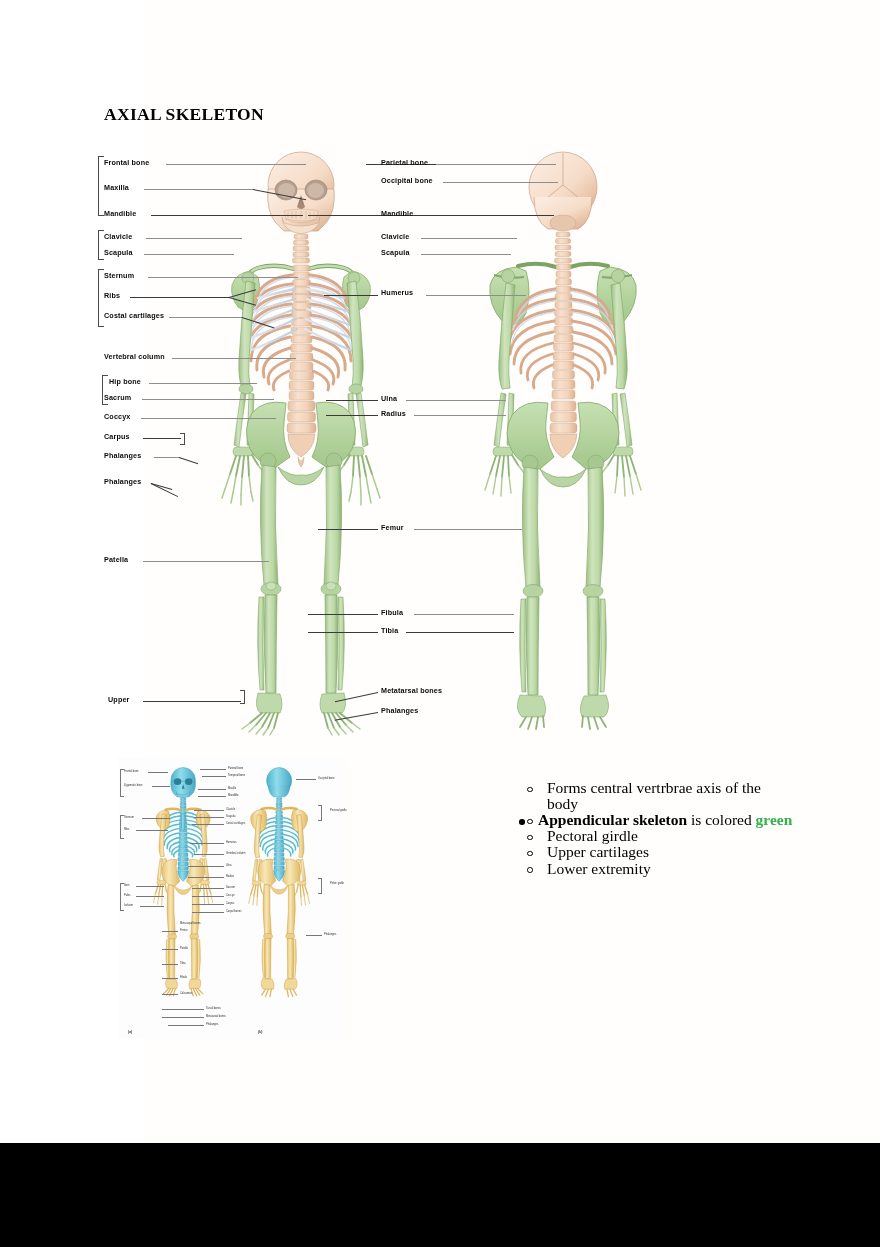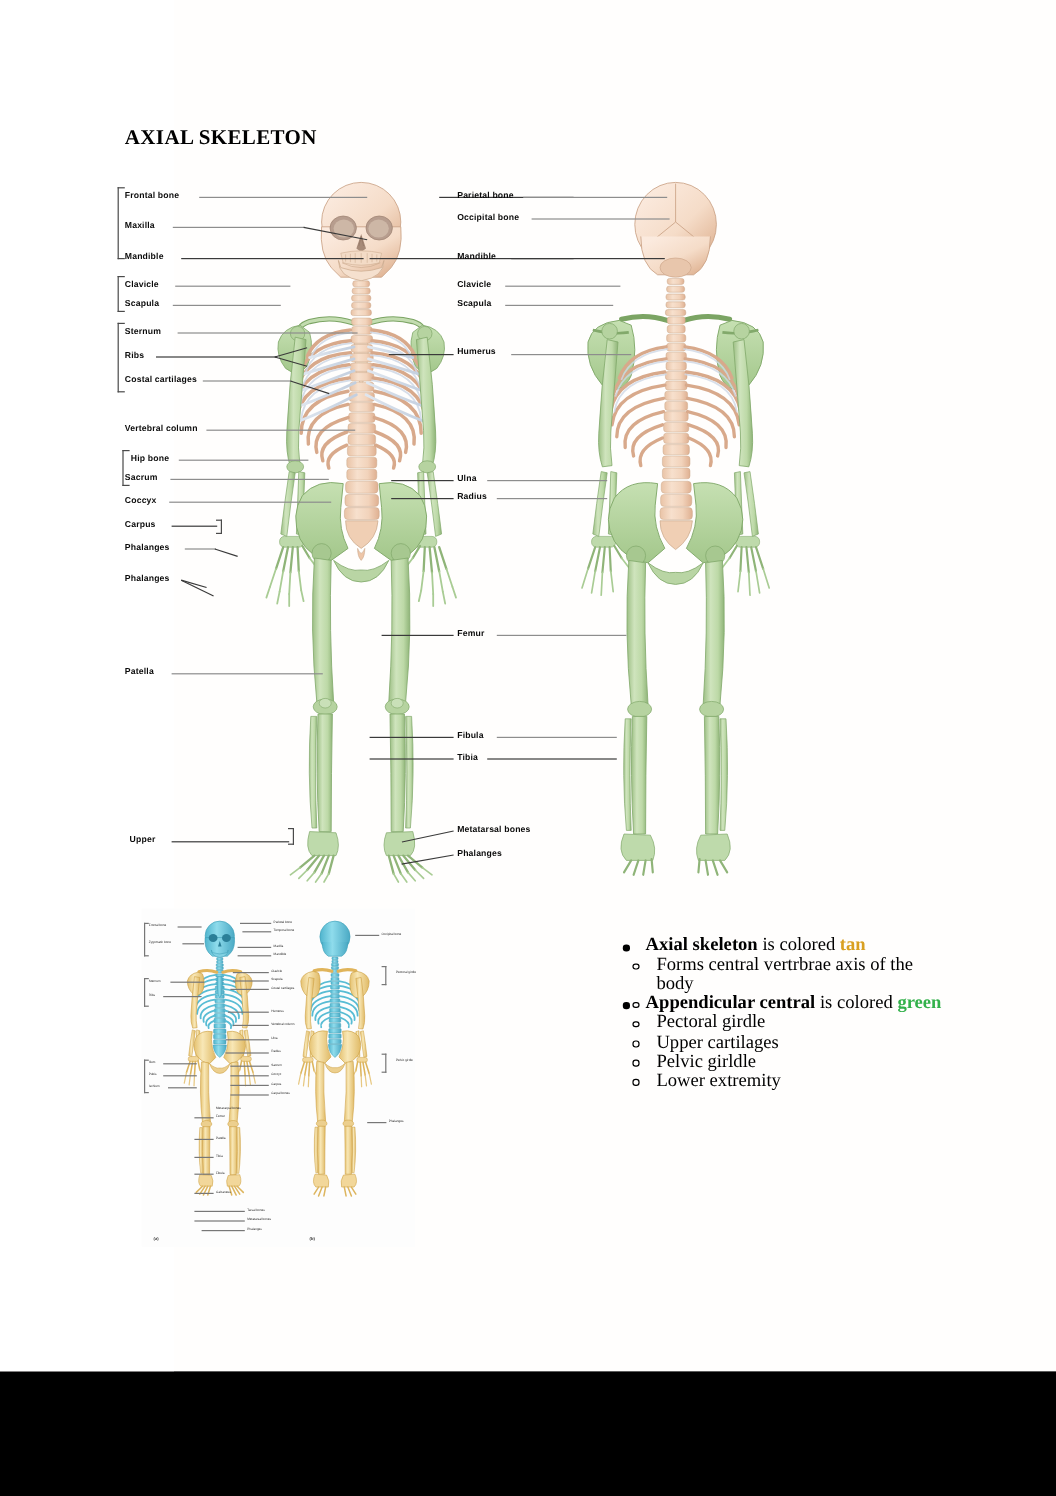--- a/index.html
+++ b/index.html
@@ -919,52 +919,44 @@
     <div class="fb-brk" style="left:200px;top:121px;height:14px;border-left:none;border-right:.5px solid #777;"></div>
     <div class="fb-lbl" style="left:206px;top:176px;">Phalanges</div>
     <div class="fb-lead" style="left:188px;top:178px;width:16px;"></div>
 
     <div class="fb-cap" style="left:10px;top:273px;">(a)</div>
     <div class="fb-cap" style="left:140px;top:273px;">(b)</div>
   </div>
 
   <div class="bullets">
 
-    <div class="b1">
-      <span class="dot"></span>
-      <span class="txt"><b>Axial skeleton</b><span> is colored </span><span class="tan">tan</span></span>
-    </div>
     <ul class="b2list">
       <li class="b2">
         <span class="ring"></span>
         <span>Forms central vertrbrae axis of the body</span>
       </li>
       <li class="b2">
         <span class="ring"></span>
       </li>
     </ul>
 
     <div class="b1">
       <span class="dot"></span>
-      <span class="txt"><b>Appendicular central</b><span> is colored </span><span class="grn">green</span></span>
+      <span class="txt"><b>Appendicular skeleton</b><span> is colored </span><span class="grn">green</span></span>
     </div>
     <ul class="b2list">
       <li class="b2">
         <span class="ring"></span>
         <span>Pectoral girdle</span>
       </li>
       <li class="b2">
         <span class="ring"></span>
         <span>Upper cartilages</span>
       </li>
       <li class="b2">
         <span class="ring"></span>
-        <span>Pelvic girldle</span>
-      </li>
-      <li class="b2">
-        <span class="ring"></span>
         <span>Lower extremity</span>
       </li>
     </ul>
   </div>
 </div>
 
 <div class="letterbox"></div>
 
 </body></html>

